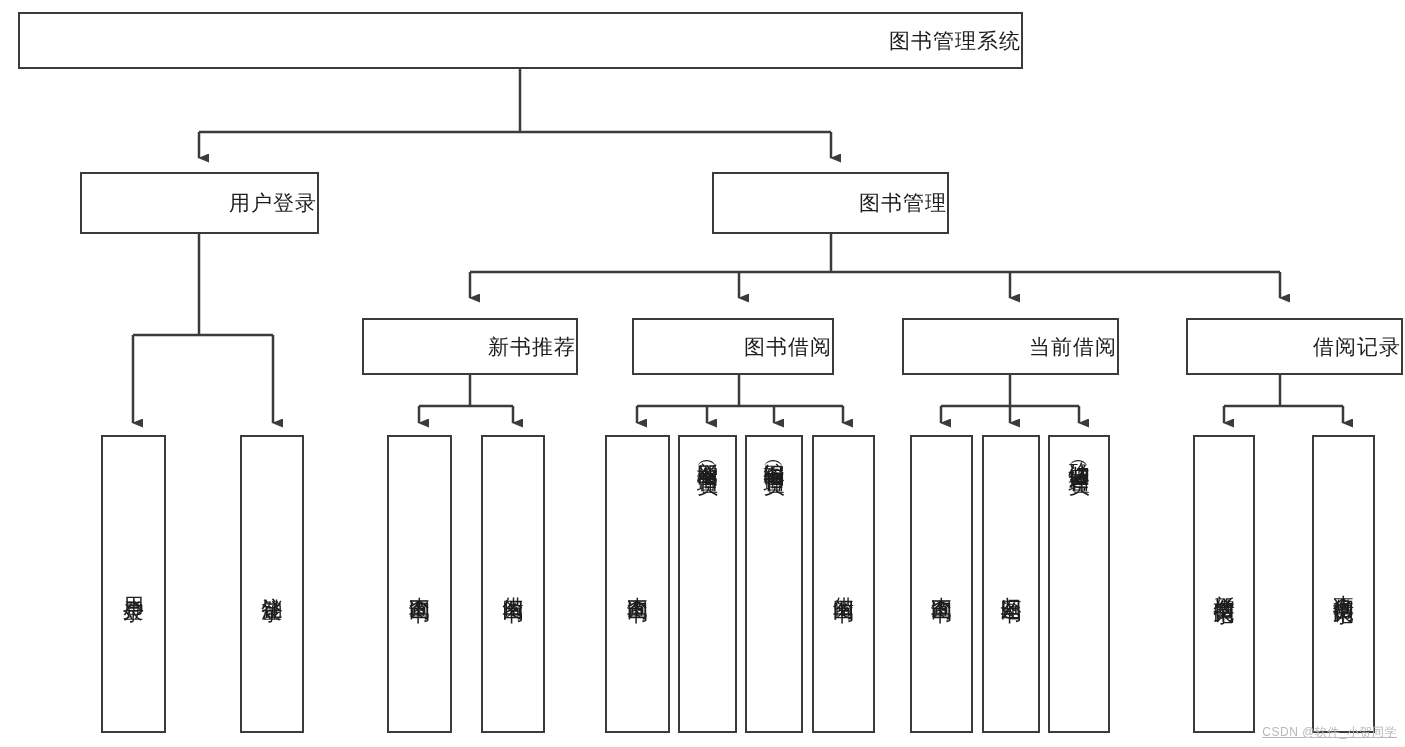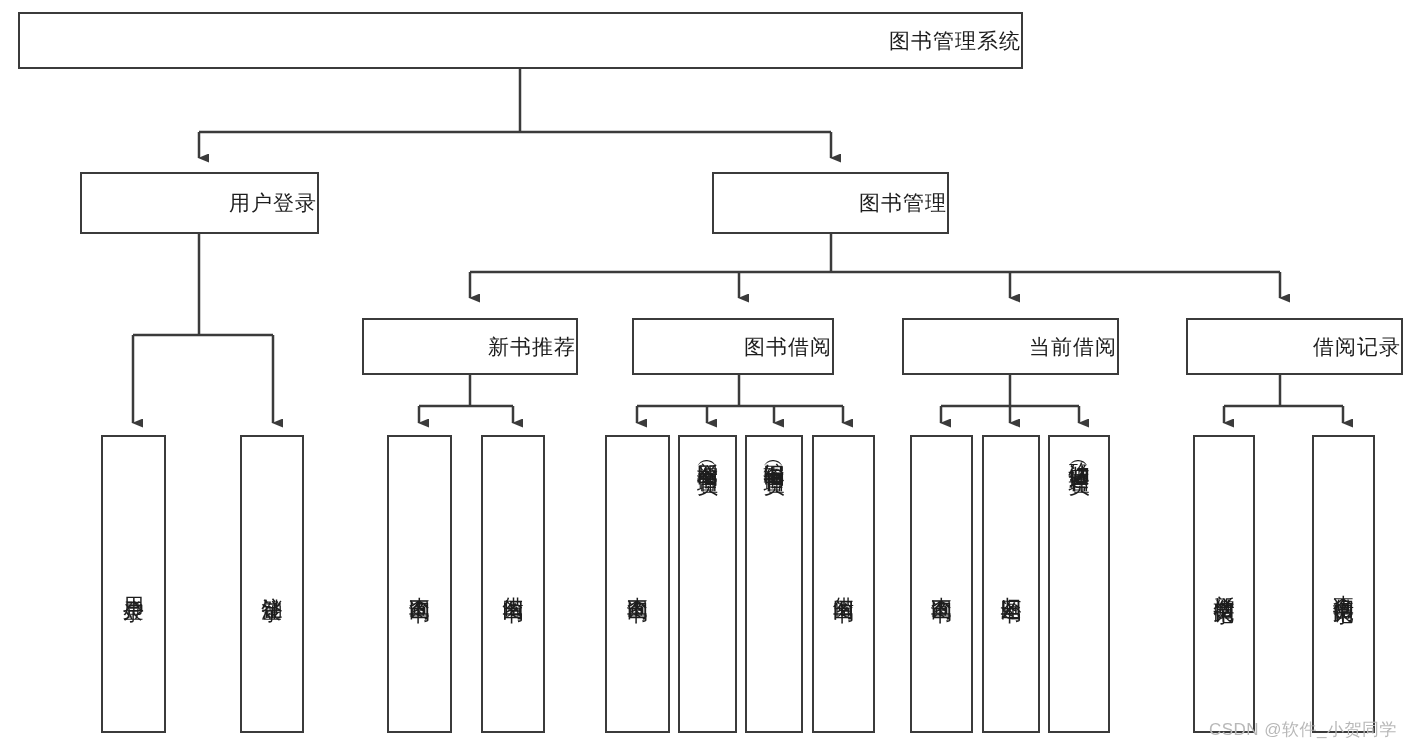--- a/index.html
+++ b/index.html
@@ -54,24 +54,25 @@
     white-space: nowrap;
     display: block;
   }
   .node.v.center .vtext {
     margin: auto 0;
   }
   #watermark {
     position: absolute;
     right: 8px;
     bottom: 6px;
-    font-size: 17px;
+    font-size: 12px;
     color: #b8b8b8;
     letter-spacing: 0.5px;
     white-space: nowrap;
+    text-decoration: underline;
   }
 </style>
 </head>
 <body>
 
 <div id="canvas">
 
   <svg class="connectors" viewBox="0 0 1405 747" xmlns="http://www.w3.org/2000/svg">
     <defs>
       <marker id="arrowhead" markerWidth="9" markerHeight="11" refX="4.5" refY="10" orient="auto" markerUnits="userSpaceOnUse">

